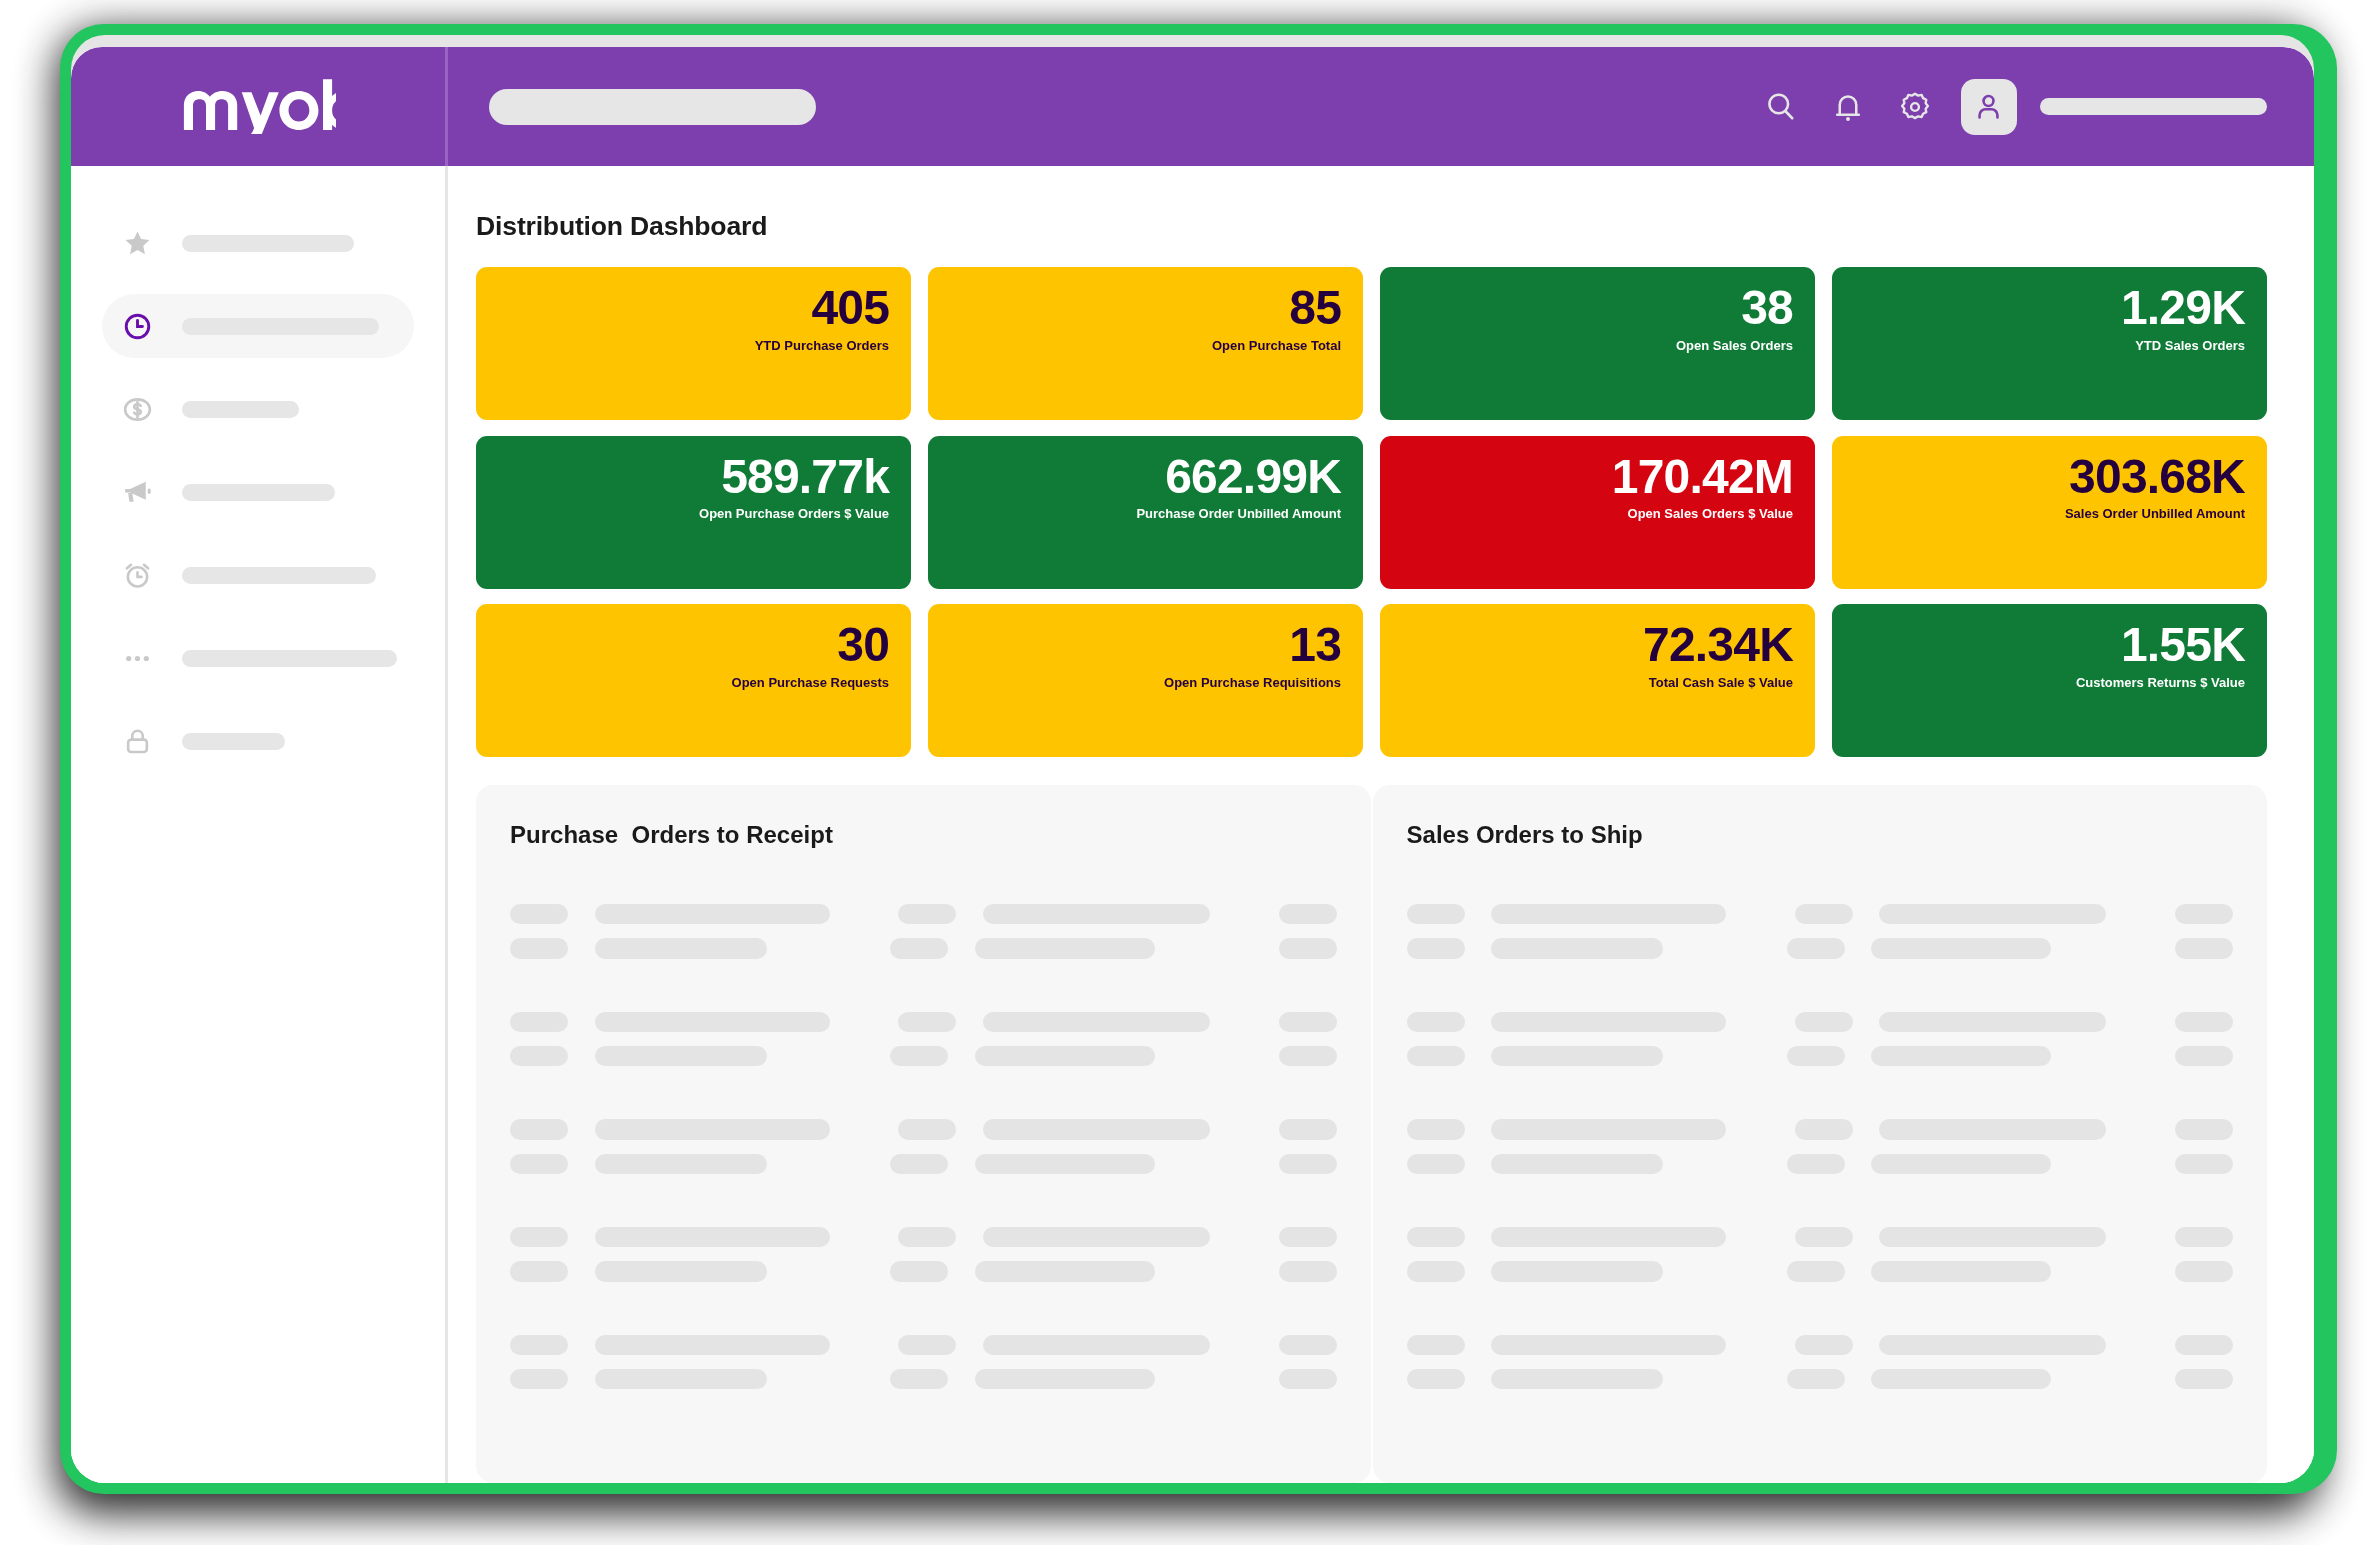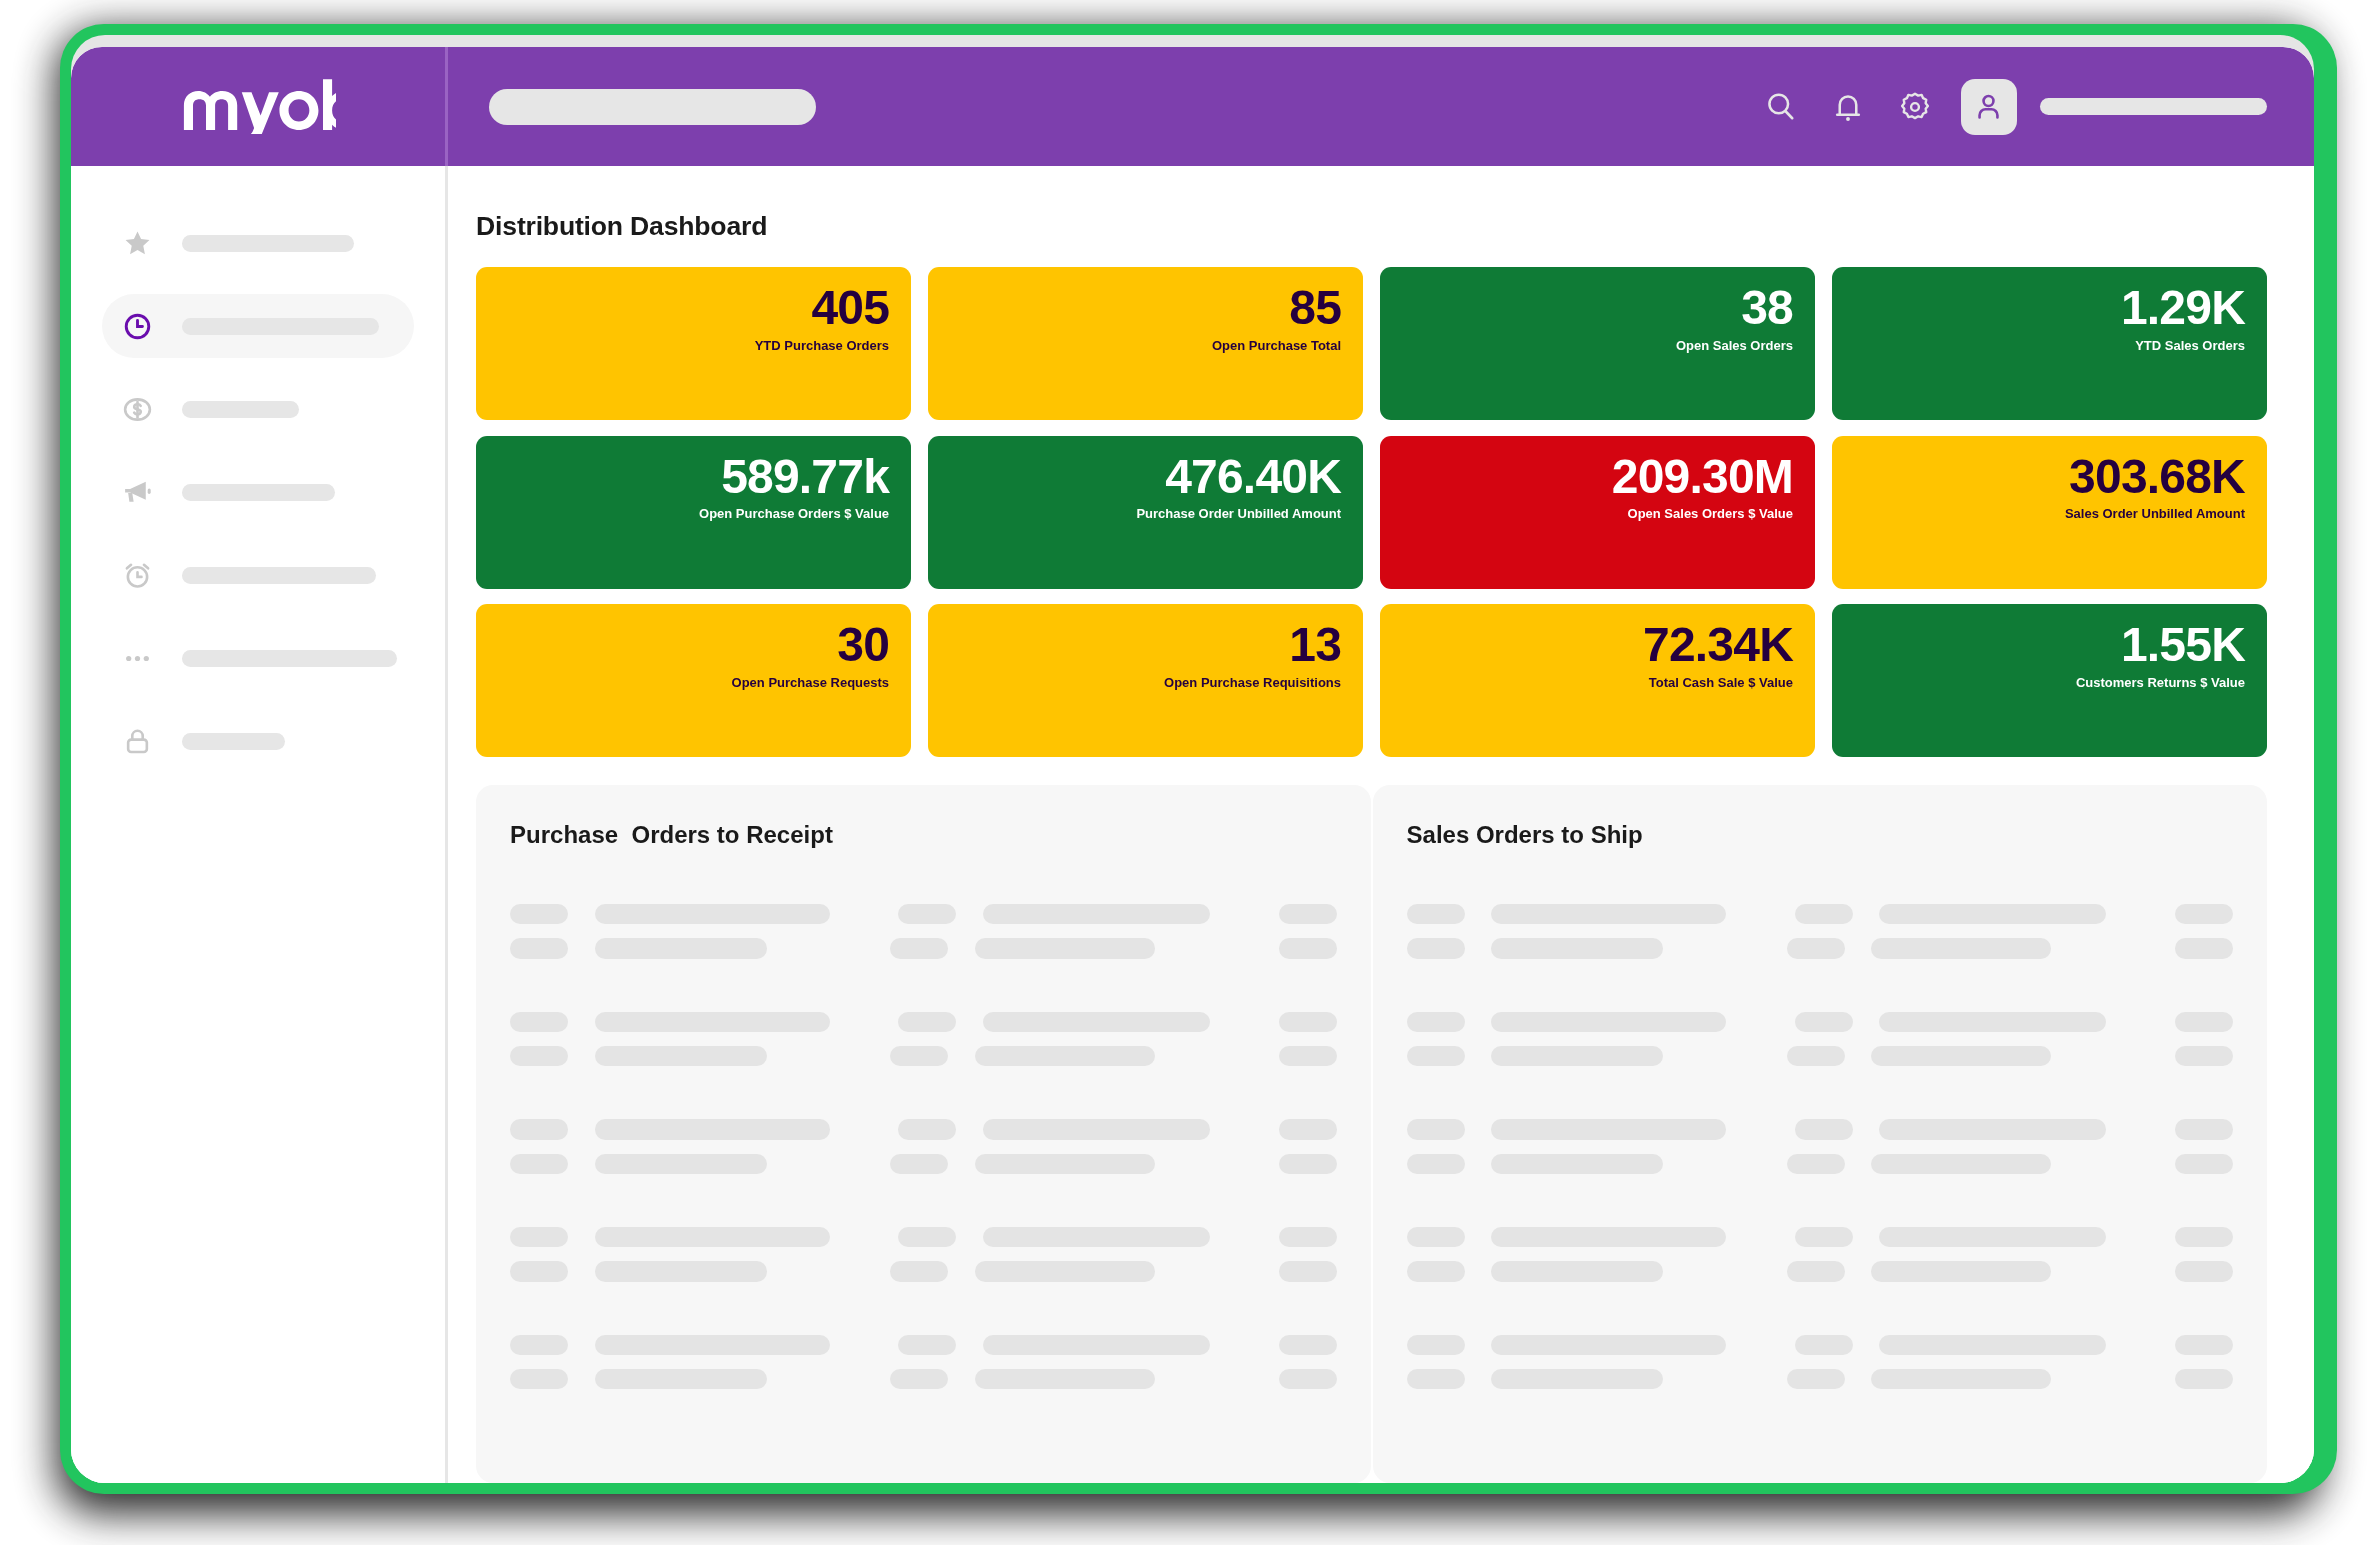--- a/index.html
+++ b/index.html
@@ -475,26 +475,26 @@
                 <div class="kpi-value">1.29K</div>
                 <div class="kpi-label">YTD Sales Orders</div>
               </div>
 
               <div class="kpi-card green">
                 <div class="kpi-value">589.77k</div>
                 <div class="kpi-label">Open Purchase Orders $ Value</div>
               </div>
 
               <div class="kpi-card green">
-                <div class="kpi-value">476.40K</div>
+                <div class="kpi-value">662.99K</div>
                 <div class="kpi-label">Purchase Order Unbilled Amount</div>
               </div>
 
               <div class="kpi-card red">
-                <div class="kpi-value">209.30M</div>
+                <div class="kpi-value">170.42M</div>
                 <div class="kpi-label">Open Sales Orders $ Value</div>
               </div>
 
               <div class="kpi-card yellow">
                 <div class="kpi-value">303.68K</div>
                 <div class="kpi-label">Sales Order Unbilled Amount</div>
               </div>
 
               <div class="kpi-card yellow">
                 <div class="kpi-value">30</div>

